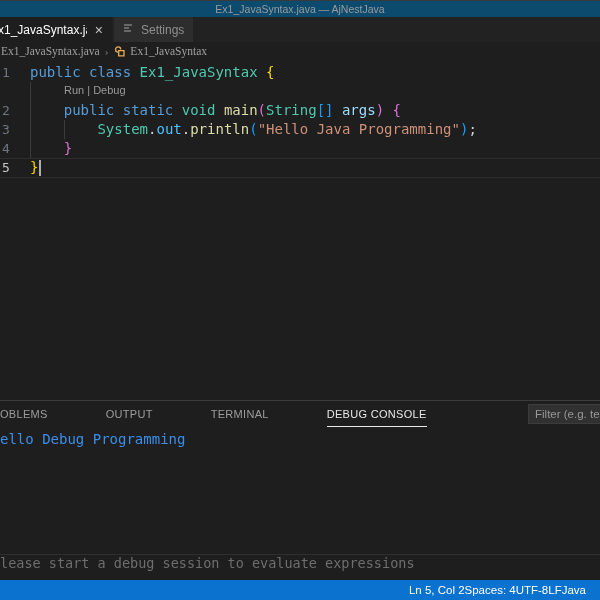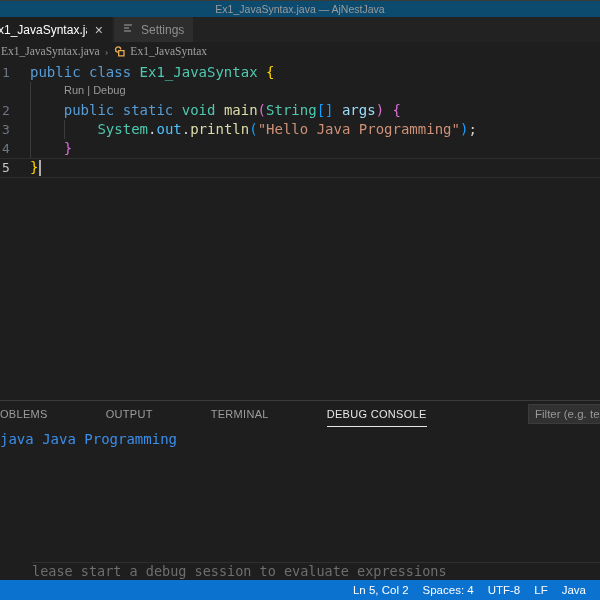--- a/index.html
+++ b/index.html
@@ -63,30 +63,30 @@
   .panel-filter {
     position:absolute; right:-14px; top:3px; width:86px; height:20px;
     background:#313131; border:1px solid #3c3c3c; color:#989898;
     font-size:11.5px; line-height:18px; padding:0 6px; white-space:nowrap; overflow:hidden;
   }
   .console-output {
     font-family:"DejaVu Sans Mono", monospace; font-size:14px; line-height:19px;
     color:#3B8EEA; padding-top:3px;
   }
   .debug-input {
-    position:absolute; left:0; right:0; bottom:0; height:18px;
+    position:absolute; left:0; right:0; bottom:0; height:26px;
     border-top:1px solid #2f2f30; font-family:"DejaVu Sans Mono", monospace;
-    font-size:13.5px; line-height:17px; color:#6e6e6e; white-space:nowrap;margin-left:32px;
+    font-size:13.5px; line-height:17px; color:#6e6e6e; white-space:nowrap;
   }
   
   .statusbar {
     position:absolute; left:0; right:0; bottom:0; height:20px; background:#0b72cf;
     display:flex; align-items:center; justify-content:flex-end; padding-right:14px;
   }
-  .status-item { color:#ffffff; font-size:11.5px; margin-left:14px; cursor:pointer; }
+  .status-item { color:#ffffff; font-size:11.5px; cursor:pointer; }
 </style>
 </head>
 <body>
 
 <div class="window">
 
   <div class="titlebar">
     <span class="titlebar-text">Ex1_JavaSyntax.java — AjNestJava</span>
   </div>
 
@@ -152,21 +152,21 @@
   </div>
 
   <div class="panel">
     <div class="panel-tabbar" id="panel-tabs">
       <div class="panel-tab">OBLEMS</div>
         <div class="panel-tab">OUTPUT</div>
         <div class="panel-tab">TERMINAL</div>
         <div class="panel-tab active">DEBUG CONSOLE</div>
         <div class="panel-filter">Filter (e.g. text, </div>
     </div>
-    <div class="console-output">java Java Programming</div>
+    <div class="console-output">ello Debug Programming</div>
     <div class="debug-input">lease start a debug session to evaluate expressions</div>
   </div>
 
   <div class="statusbar" id="status-bar">
       <div class="status-item">Ln 5, Col 2</div>
       <div class="status-item">Spaces: 4</div>
       <div class="status-item">UTF-8</div>
       <div class="status-item">LF</div>
       <div class="status-item">Java</div>
     </div>

